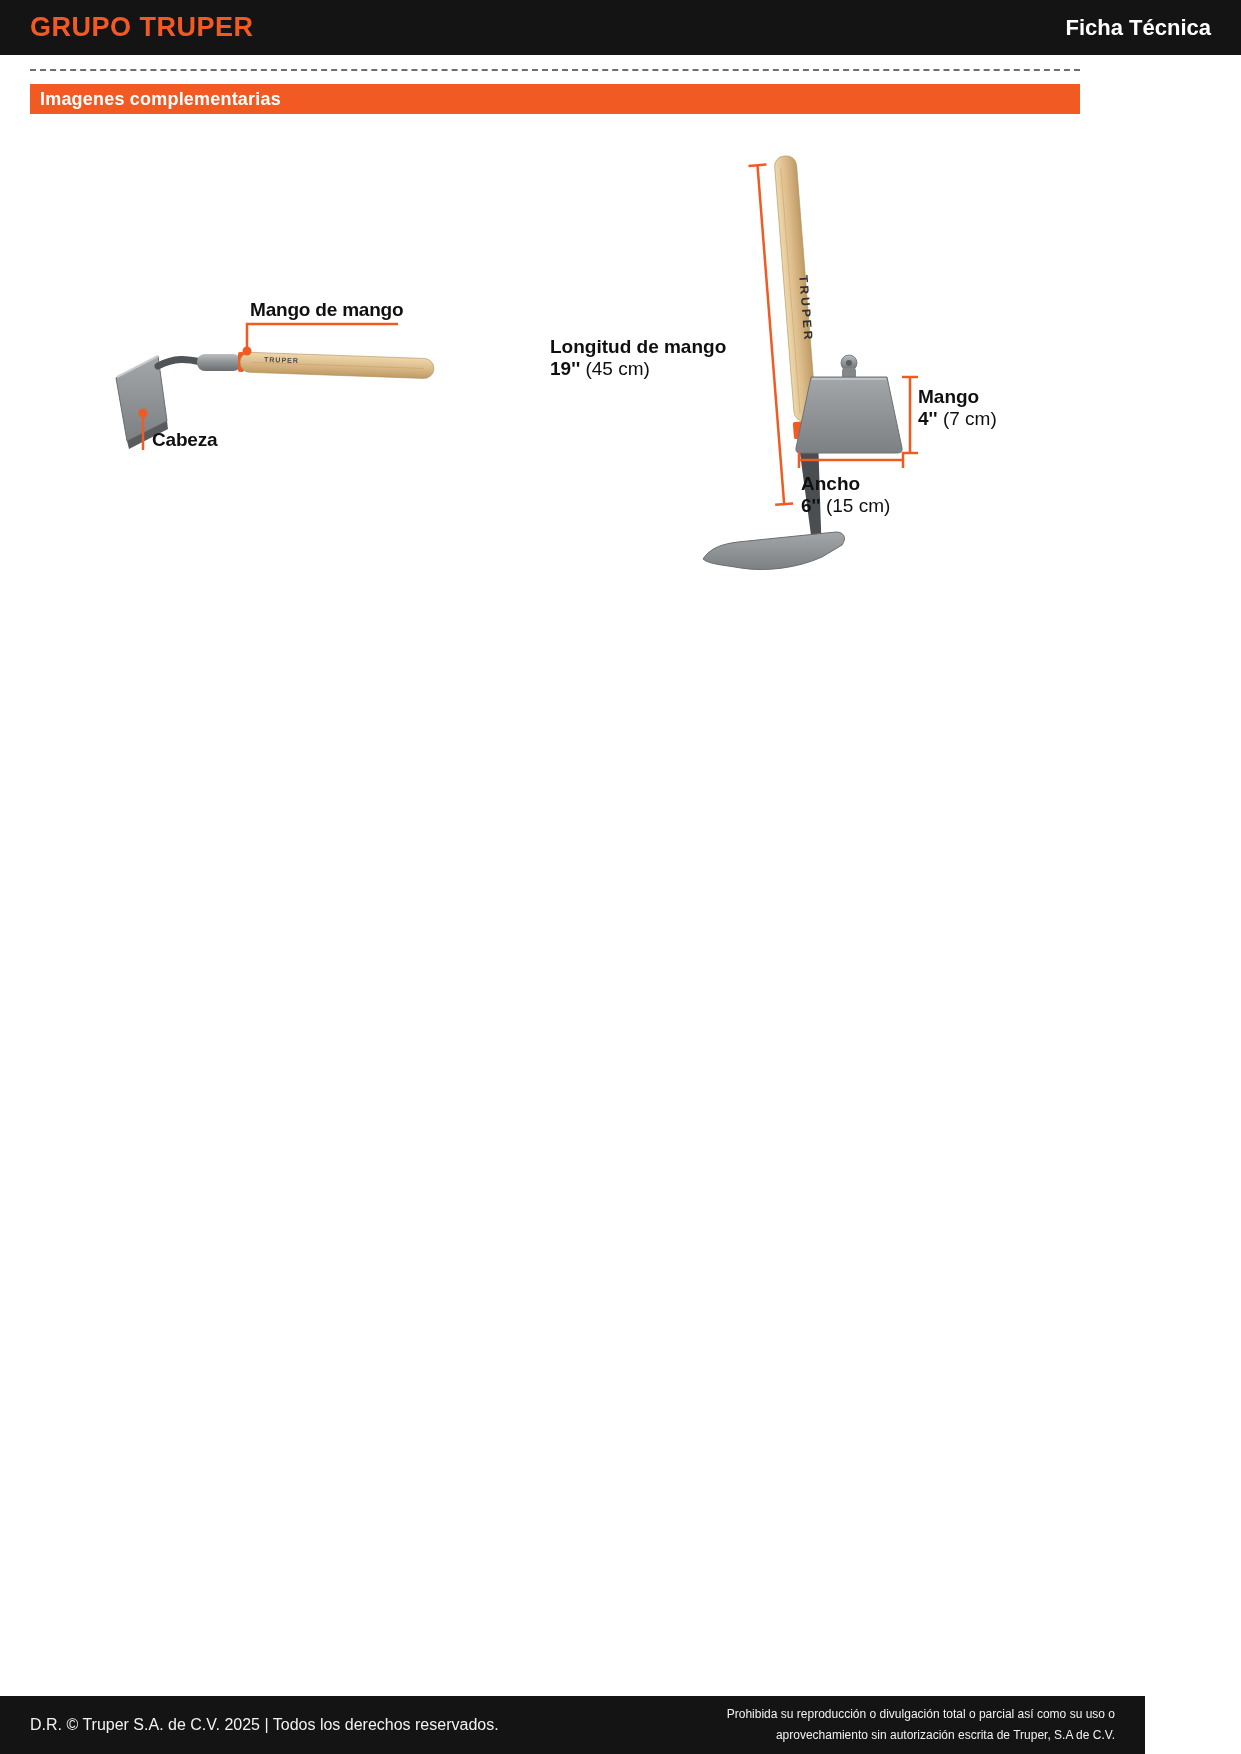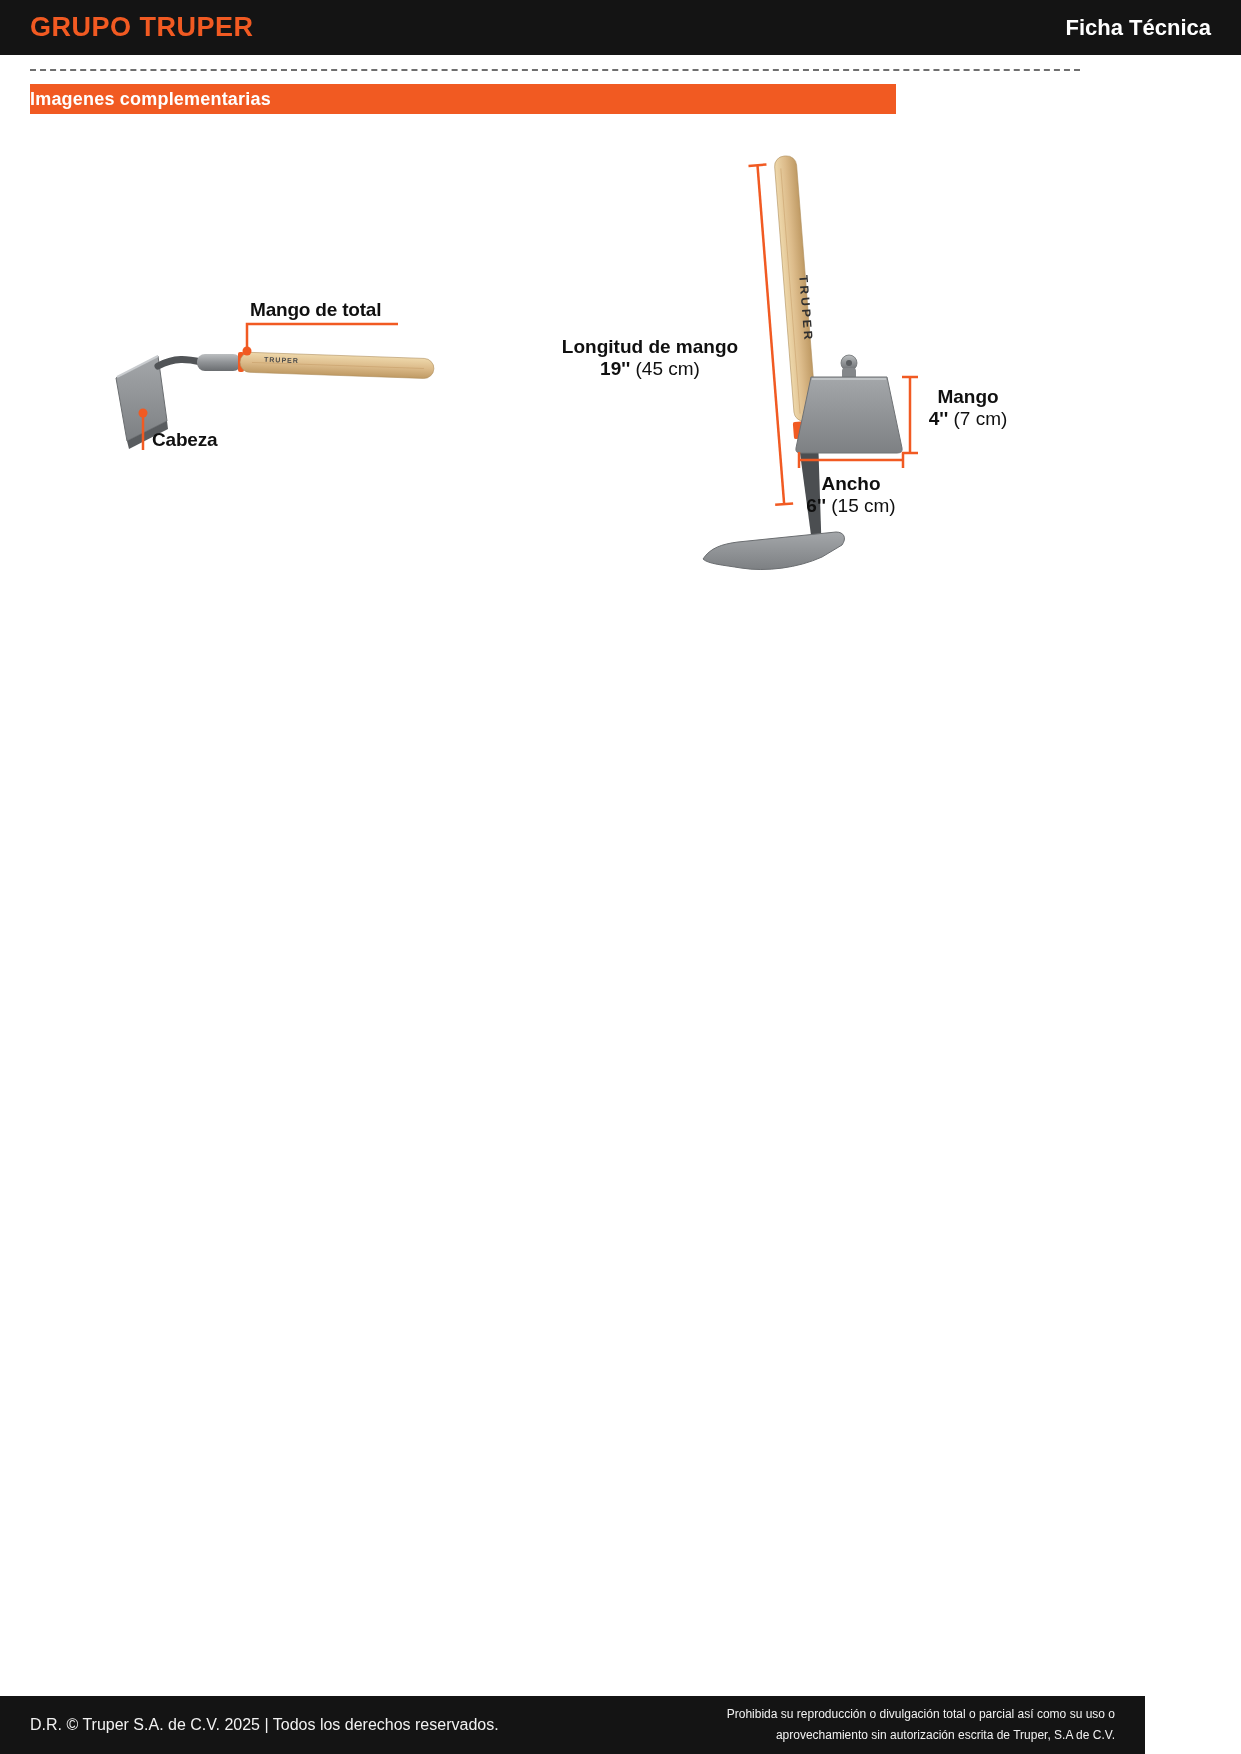--- a/index.html
+++ b/index.html
@@ -22,27 +22,27 @@
   .brand{
     font-weight:bold;font-size:27px;letter-spacing:.5px;color:var(--accent);
   }
   .doc-title{color:#ffffff;font-size:22px;font-weight:600;}
   
   .dashed-sep{
     position:absolute;top:69px;left:30px;width:1050px;height:0;
     border-top:2px dashed #6e6e6e;
   }
   .section-bar{
-    position:absolute;top:84px;left:30px;width:866px;height:30px;
-    background:var(--accent);display:flex;align-items:center;padding-left:0;
+    position:absolute;top:84px;left:30px;width:1050px;height:30px;
+    background:var(--accent);display:flex;align-items:center;padding-left:10px;
   }
   .section-bar .section-title{color:#ffffff;font-weight:bold;font-size:18px;letter-spacing:.2px;}
   
   .lbl{position:absolute;font-weight:bold;font-size:19px;letter-spacing:-0.2px;color:#101010;white-space:nowrap;}
-  .dim-block{position:absolute;text-align:center;font-size:19px;line-height:22px;color:#101010;white-space:nowrap;}
+  .dim-block{position:absolute;text-align:left;font-size:19px;line-height:22px;color:#101010;white-space:nowrap;}
   .dim-block .l1{font-weight:bold;}
   .b{font-weight:bold;}
   
   .figures{position:absolute;top:0;left:0;pointer-events:none;}
   .accent-stroke{stroke:var(--accent);}
   .accent-fill{fill:var(--accent);}
   
   .footbar{
     position:absolute;left:0;top:1696px;width:1145px;height:58px;
     background:var(--bar);display:flex;align-items:center;justify-content:space-between;
@@ -151,21 +151,21 @@
       </g>
 
       <g>
         <line x1="799" y1="460" x2="903" y2="460" class="accent-stroke" stroke-width="2.5"></line>
         <line x1="799" y1="452" x2="799" y2="468" class="accent-stroke" stroke-width="2.5"></line>
         <line x1="903" y1="452" x2="903" y2="468" class="accent-stroke" stroke-width="2.5"></line>
       </g>
     </g>
   </svg>
 
-  <div class="lbl" style="left:250px;top:299px;">Mango de total</div>
+  <div class="lbl" style="left:250px;top:299px;">Mango de mango</div>
 
   <div class="lbl" style="left:152px;top:429px;">Cabeza</div>
 
   <div class="dim-block" style="left:550px;top:336px;width:200px;">
     <div class="l1">Longitud de mango</div>
     <div><span class="b">19''</span> <span>(45 cm)</span></div>
   </div>
 
   <div class="dim-block" style="left:918px;top:386px;width:100px;">
     <div class="l1">Mango</div>

